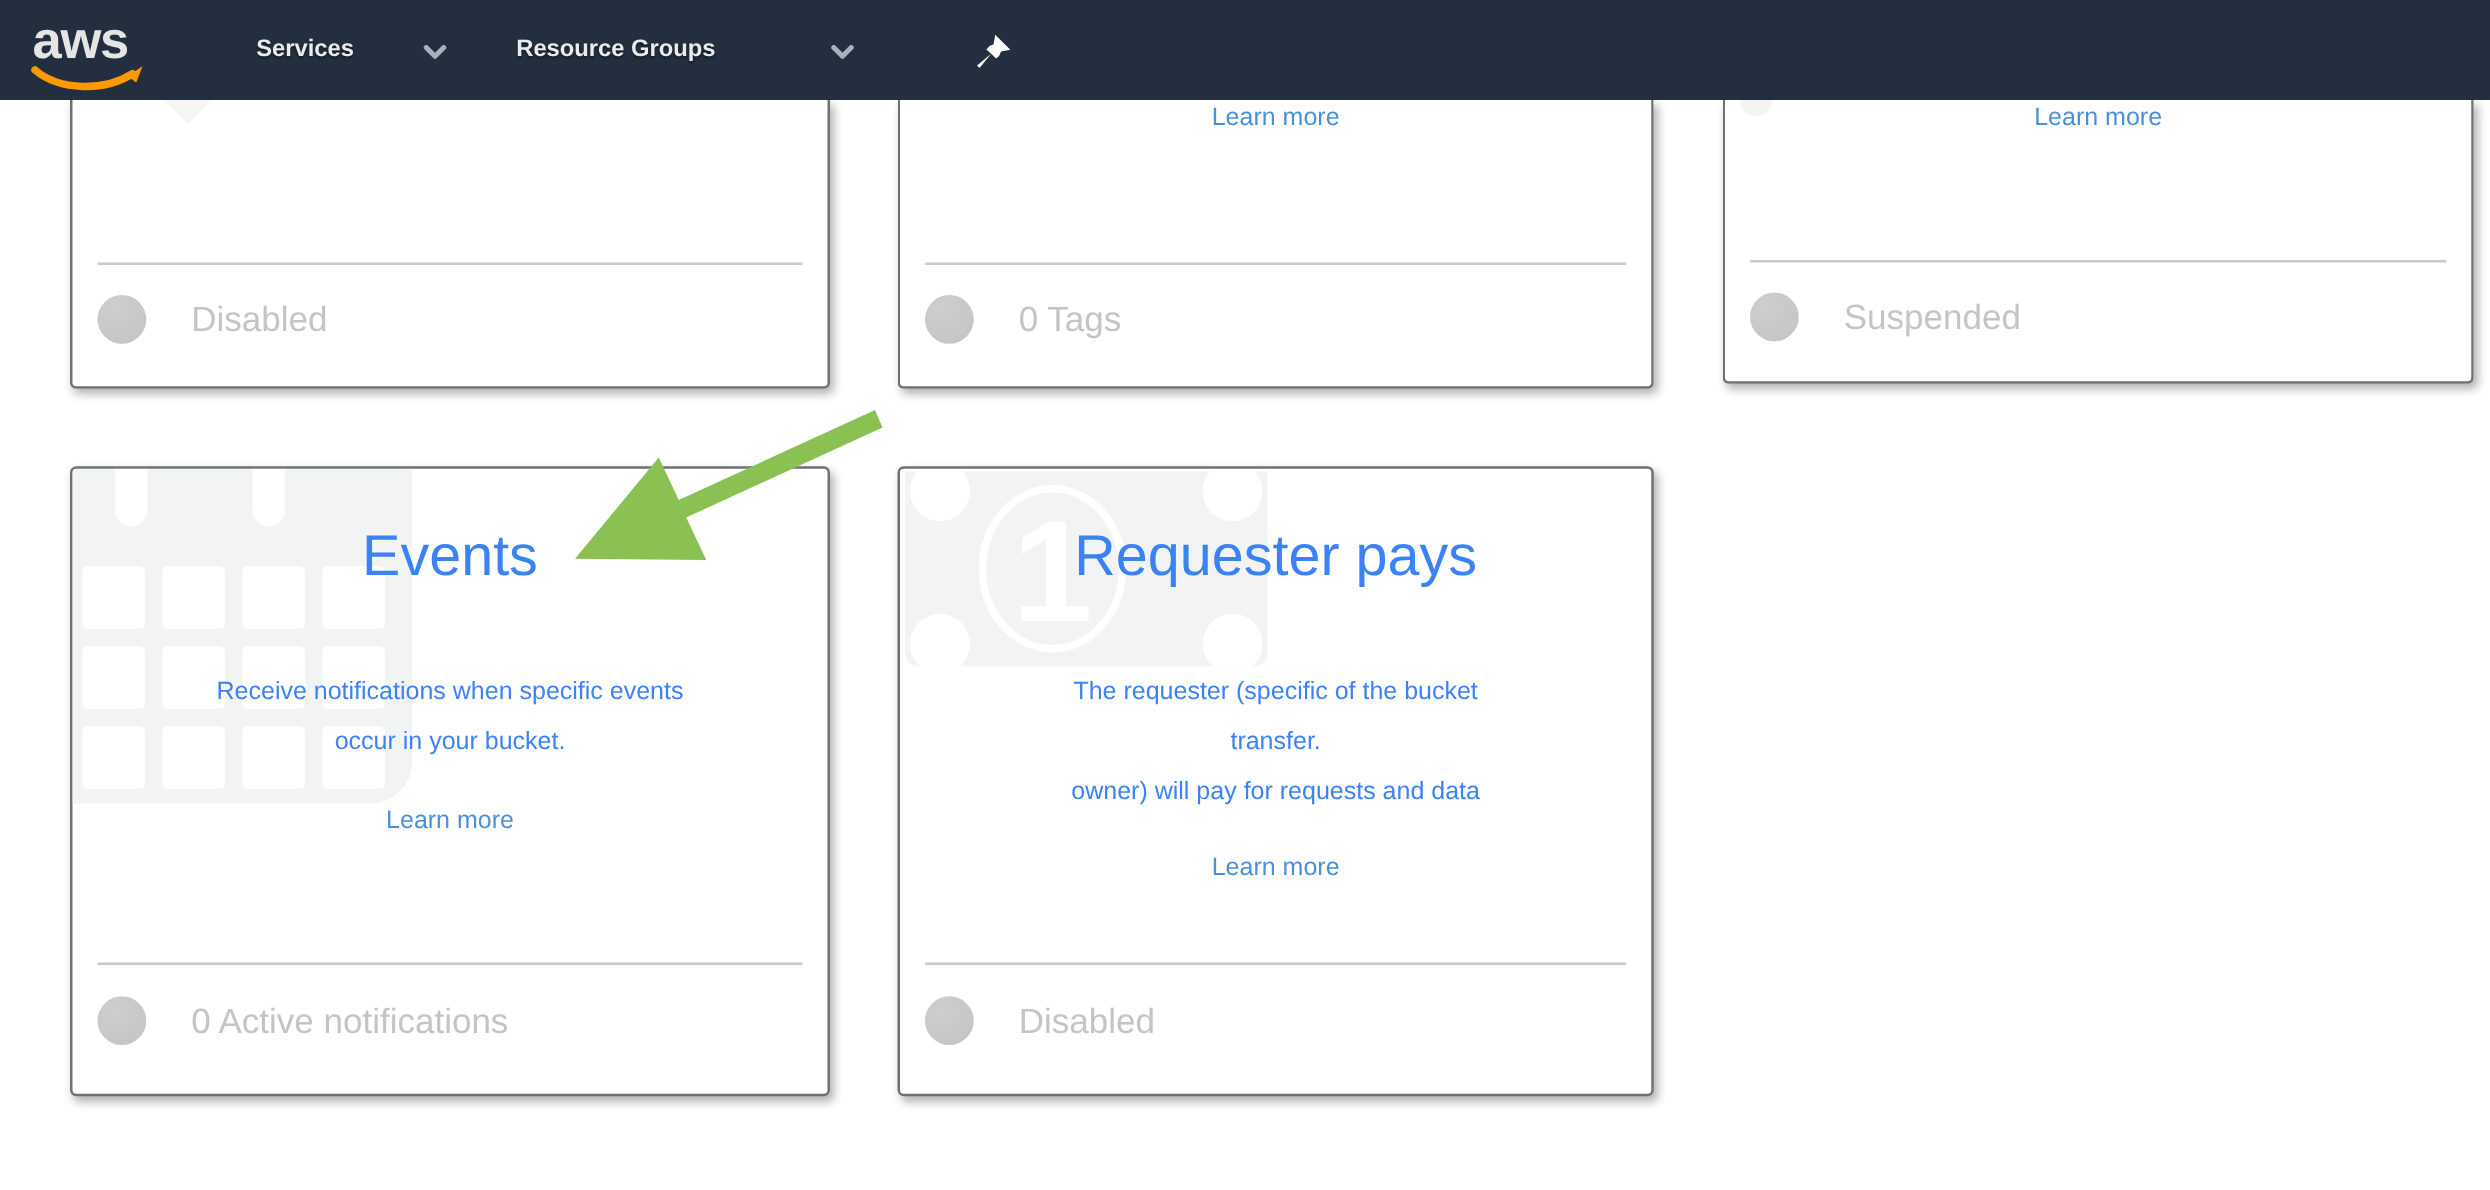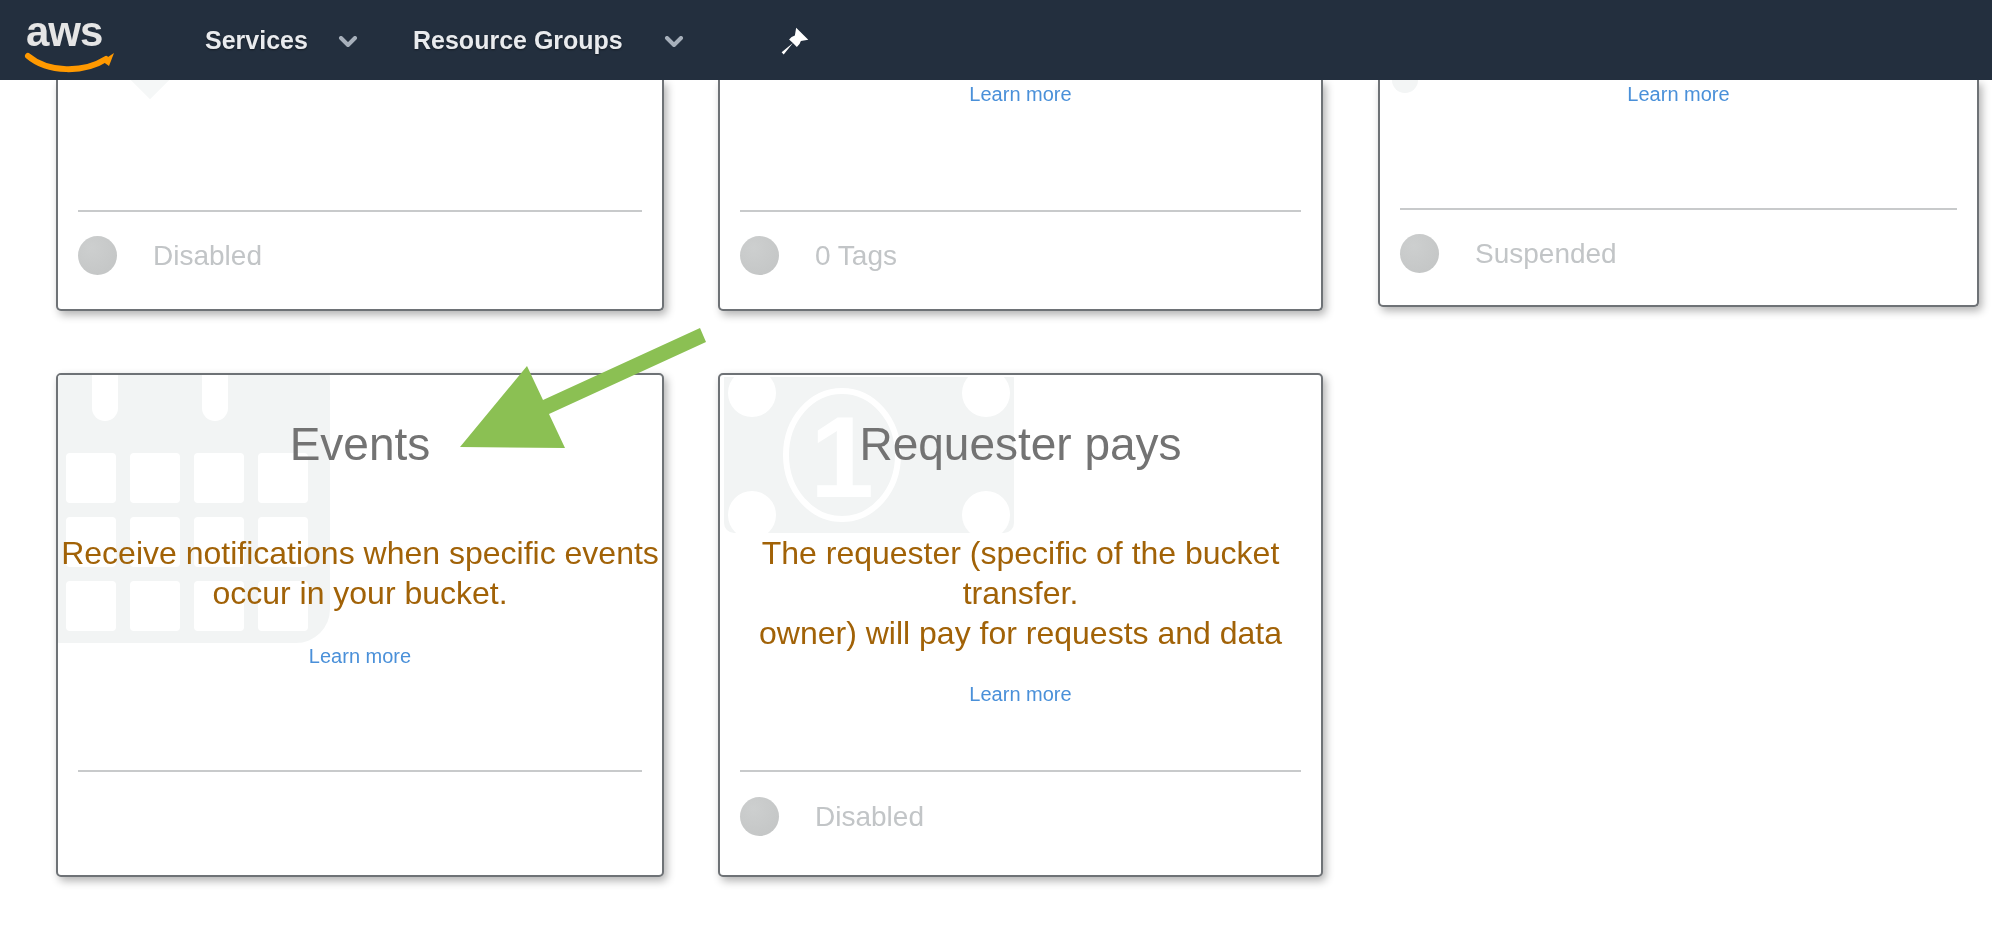--- a/index.html
+++ b/index.html
@@ -6,34 +6,34 @@
   #page{
     position:relative;width:1992px;height:952px;overflow:hidden;background:#ffffff;
     font-family:"Liberation Sans","DejaVu Sans",sans-serif;
   }
   
   #navbar{position:absolute;left:0;top:0;width:1992px;height:80px;background:#232f3e;z-index:10;}
   .logo{position:absolute;left:24px;top:8px;width:96px;height:64px;}
   .logo-text{position:absolute;left:2px;top:0;color:#e5e5e5;font-size:42px;font-weight:bold;letter-spacing:-1px;}
   .logo-swoosh{position:absolute;left:0;top:44px;}
   .nav-item{position:absolute;top:0;height:80px;line-height:80px;color:#e9ebee;
-    font-size:25px;font-weight:bold;text-shadow:0 1px 2px rgba(0,0,0,.45);cursor:pointer;}
+    font-size:19px;font-weight:bold;text-shadow:0 1px 2px rgba(0,0,0,.45);cursor:pointer;}
   .nav-chevron{position:absolute;top:36px;}
   #pin-btn{position:absolute;left:780px;top:24px;width:30px;height:34px;cursor:pointer;}
   
   .card{position:absolute;background:#fff;border:2px solid #6e7276;border-radius:5px;
     box-shadow:3px 4px 8px rgba(0,0,0,.30);overflow:hidden;}
   .card.cut{border-top:none;border-radius:0 0 5px 5px;}
   .divider{position:absolute;left:20px;right:20px;height:2px;background:#c8cacb;}
   .status-row{position:absolute;left:20px;display:flex;align-items:center;gap:36px;}
   .dot{width:39px;height:39px;border-radius:50%;background:radial-gradient(circle at 35% 30%,#cdcfcf,#c2c4c4);}
   .status-label{font-size:28px;color:#c2c5c7;white-space:nowrap;}
   .learn-more{position:absolute;left:0;width:100%;text-align:center;font-size:20px;color:#4a90d9;cursor:pointer;z-index:2;}
-  .card-title{position:absolute;left:0;top:42px;width:100%;text-align:center;font-size:46px;color:#737373;z-index:2;}
-  .card-body{position:absolute;left:0;top:158px;width:100%;text-align:center;font-size:32px;line-height:40px;color:#a16207;z-index:2;}
+  .card-title{position:absolute;left:0;top:42px;width:100%;text-align:center;font-size:46px;color:#3b82f6;z-index:2;}
+  .card-body{position:absolute;left:0;top:158px;width:100%;text-align:center;font-size:20px;line-height:40px;color:#3b82f6;z-index:2;}
   .watermark{position:absolute;z-index:1;pointer-events:none;}
   .frag-diamond{position:absolute;left:60px;top:-58px;width:64px;height:64px;background:#f5f7f7;transform:rotate(45deg);}
   .frag-circle{position:absolute;left:12px;top:-13px;width:26px;height:26px;border-radius:50%;background:#f3f5f5;}
   #green-arrow{position:absolute;left:440px;top:310px;z-index:6;}
 </style>
 </head>
 <body>
 
 <div id="page">
 
@@ -109,20 +109,24 @@
           <rect x="200" y="206" width="50" height="50" rx="4"></rect>
       </g>
     </svg>
     <div class="card-title">Events</div>
     <div class="card-body">
       <div>Receive notifications when specific events</div>
       <div>occur in your bucket.</div>
     </div>
     <a class="learn-more" style="top:270px;">Learn more</a>
     <div class="divider" style="top:395px;"></div>
+    <div class="status-row" style="top:422px;">
+      <div class="dot"></div>
+      <span class="status-label">0 Active notifications</span>
+    </div>
   </div>
 
   <div class="card" style="left:718px;top:373px;width:601px;height:500px;">
     <svg class="watermark" style="left:4px;top:2px;" width="300" height="160" viewBox="0 0 300 160">
       <rect x="0" y="-8" width="290" height="164" rx="10" fill="#f2f4f4"></rect>
       <circle cx="28" cy="16" r="24" fill="#ffffff"></circle>
       <circle cx="262" cy="16" r="24" fill="#ffffff"></circle>
       <circle cx="28" cy="138" r="24" fill="#ffffff"></circle>
       <circle cx="262" cy="138" r="24" fill="#ffffff"></circle>
       <ellipse cx="118" cy="78" rx="56" ry="64" fill="none" stroke="#ffffff" stroke-width="6"></ellipse>

